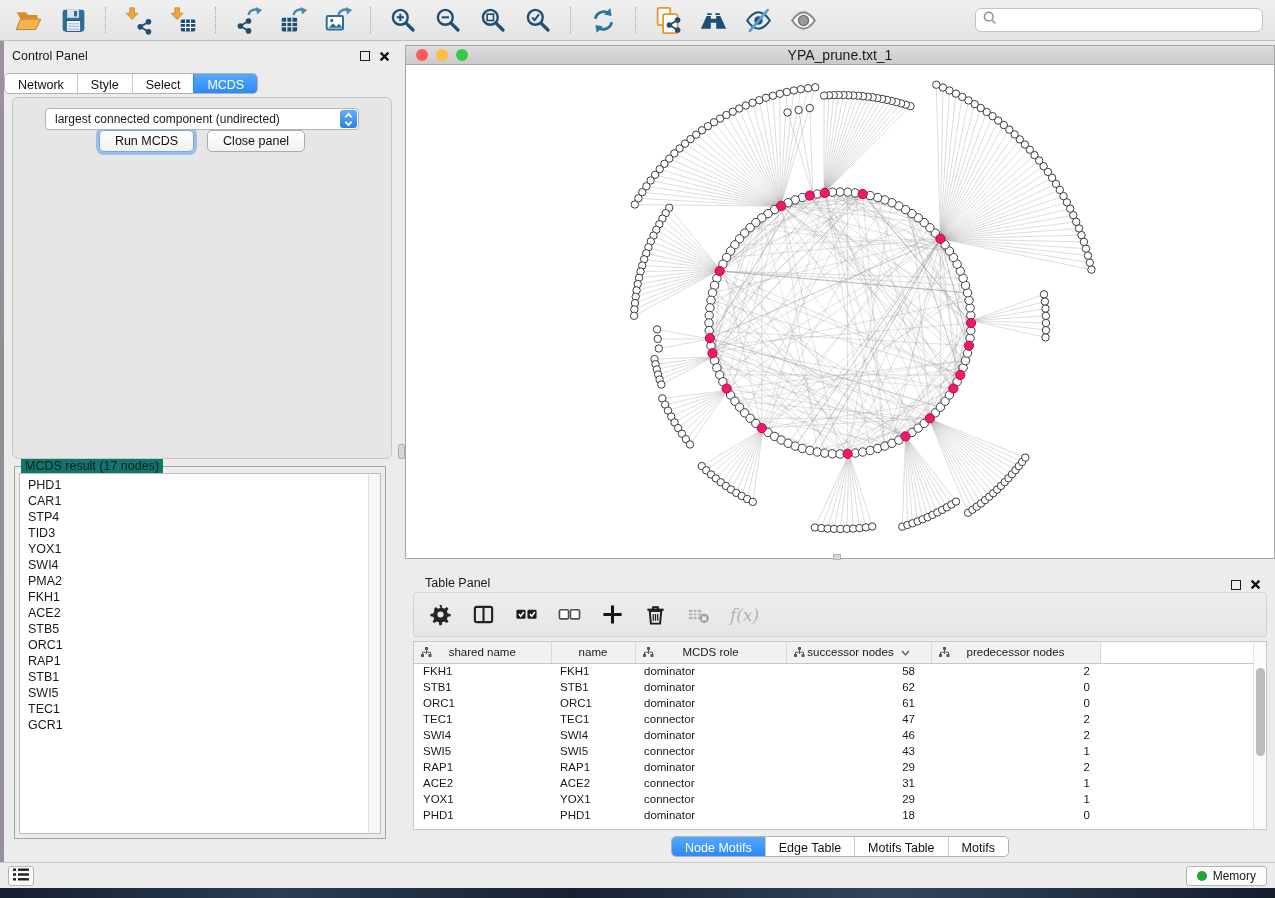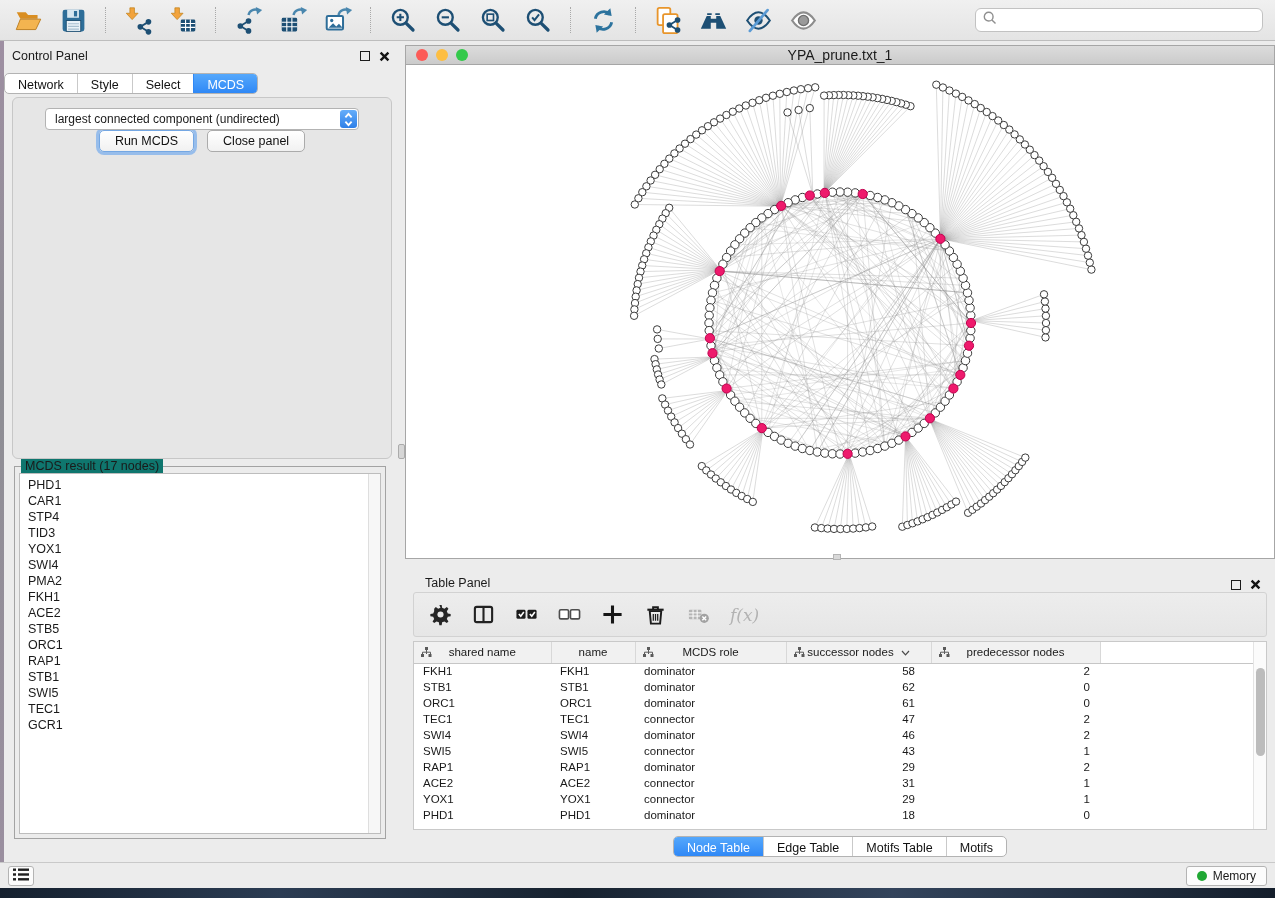--- a/index.html
+++ b/index.html
@@ -1236,21 +1236,21 @@
             <td class="cf"></td>
           </tr>
         </tbody>
     </table>
     <div class="tp-scroll">
       <div class="tp-thumb"></div>
     </div>
   </div>
   <div class="tp-tabs-row">
     <div class="seg" id="tp-tabs">
-        <div class="seg-item active">Node Table</div>
+        <div class="seg-item active">Node Motifs</div>
         <div class="seg-item">Edge Table</div>
         <div class="seg-item">Motifs Table</div>
         <div class="seg-item">Motifs</div>
       </div>
   </div>
 </section>
 
 <div class="statusbar">
   <div class="sb-left-btn">
     <span>

